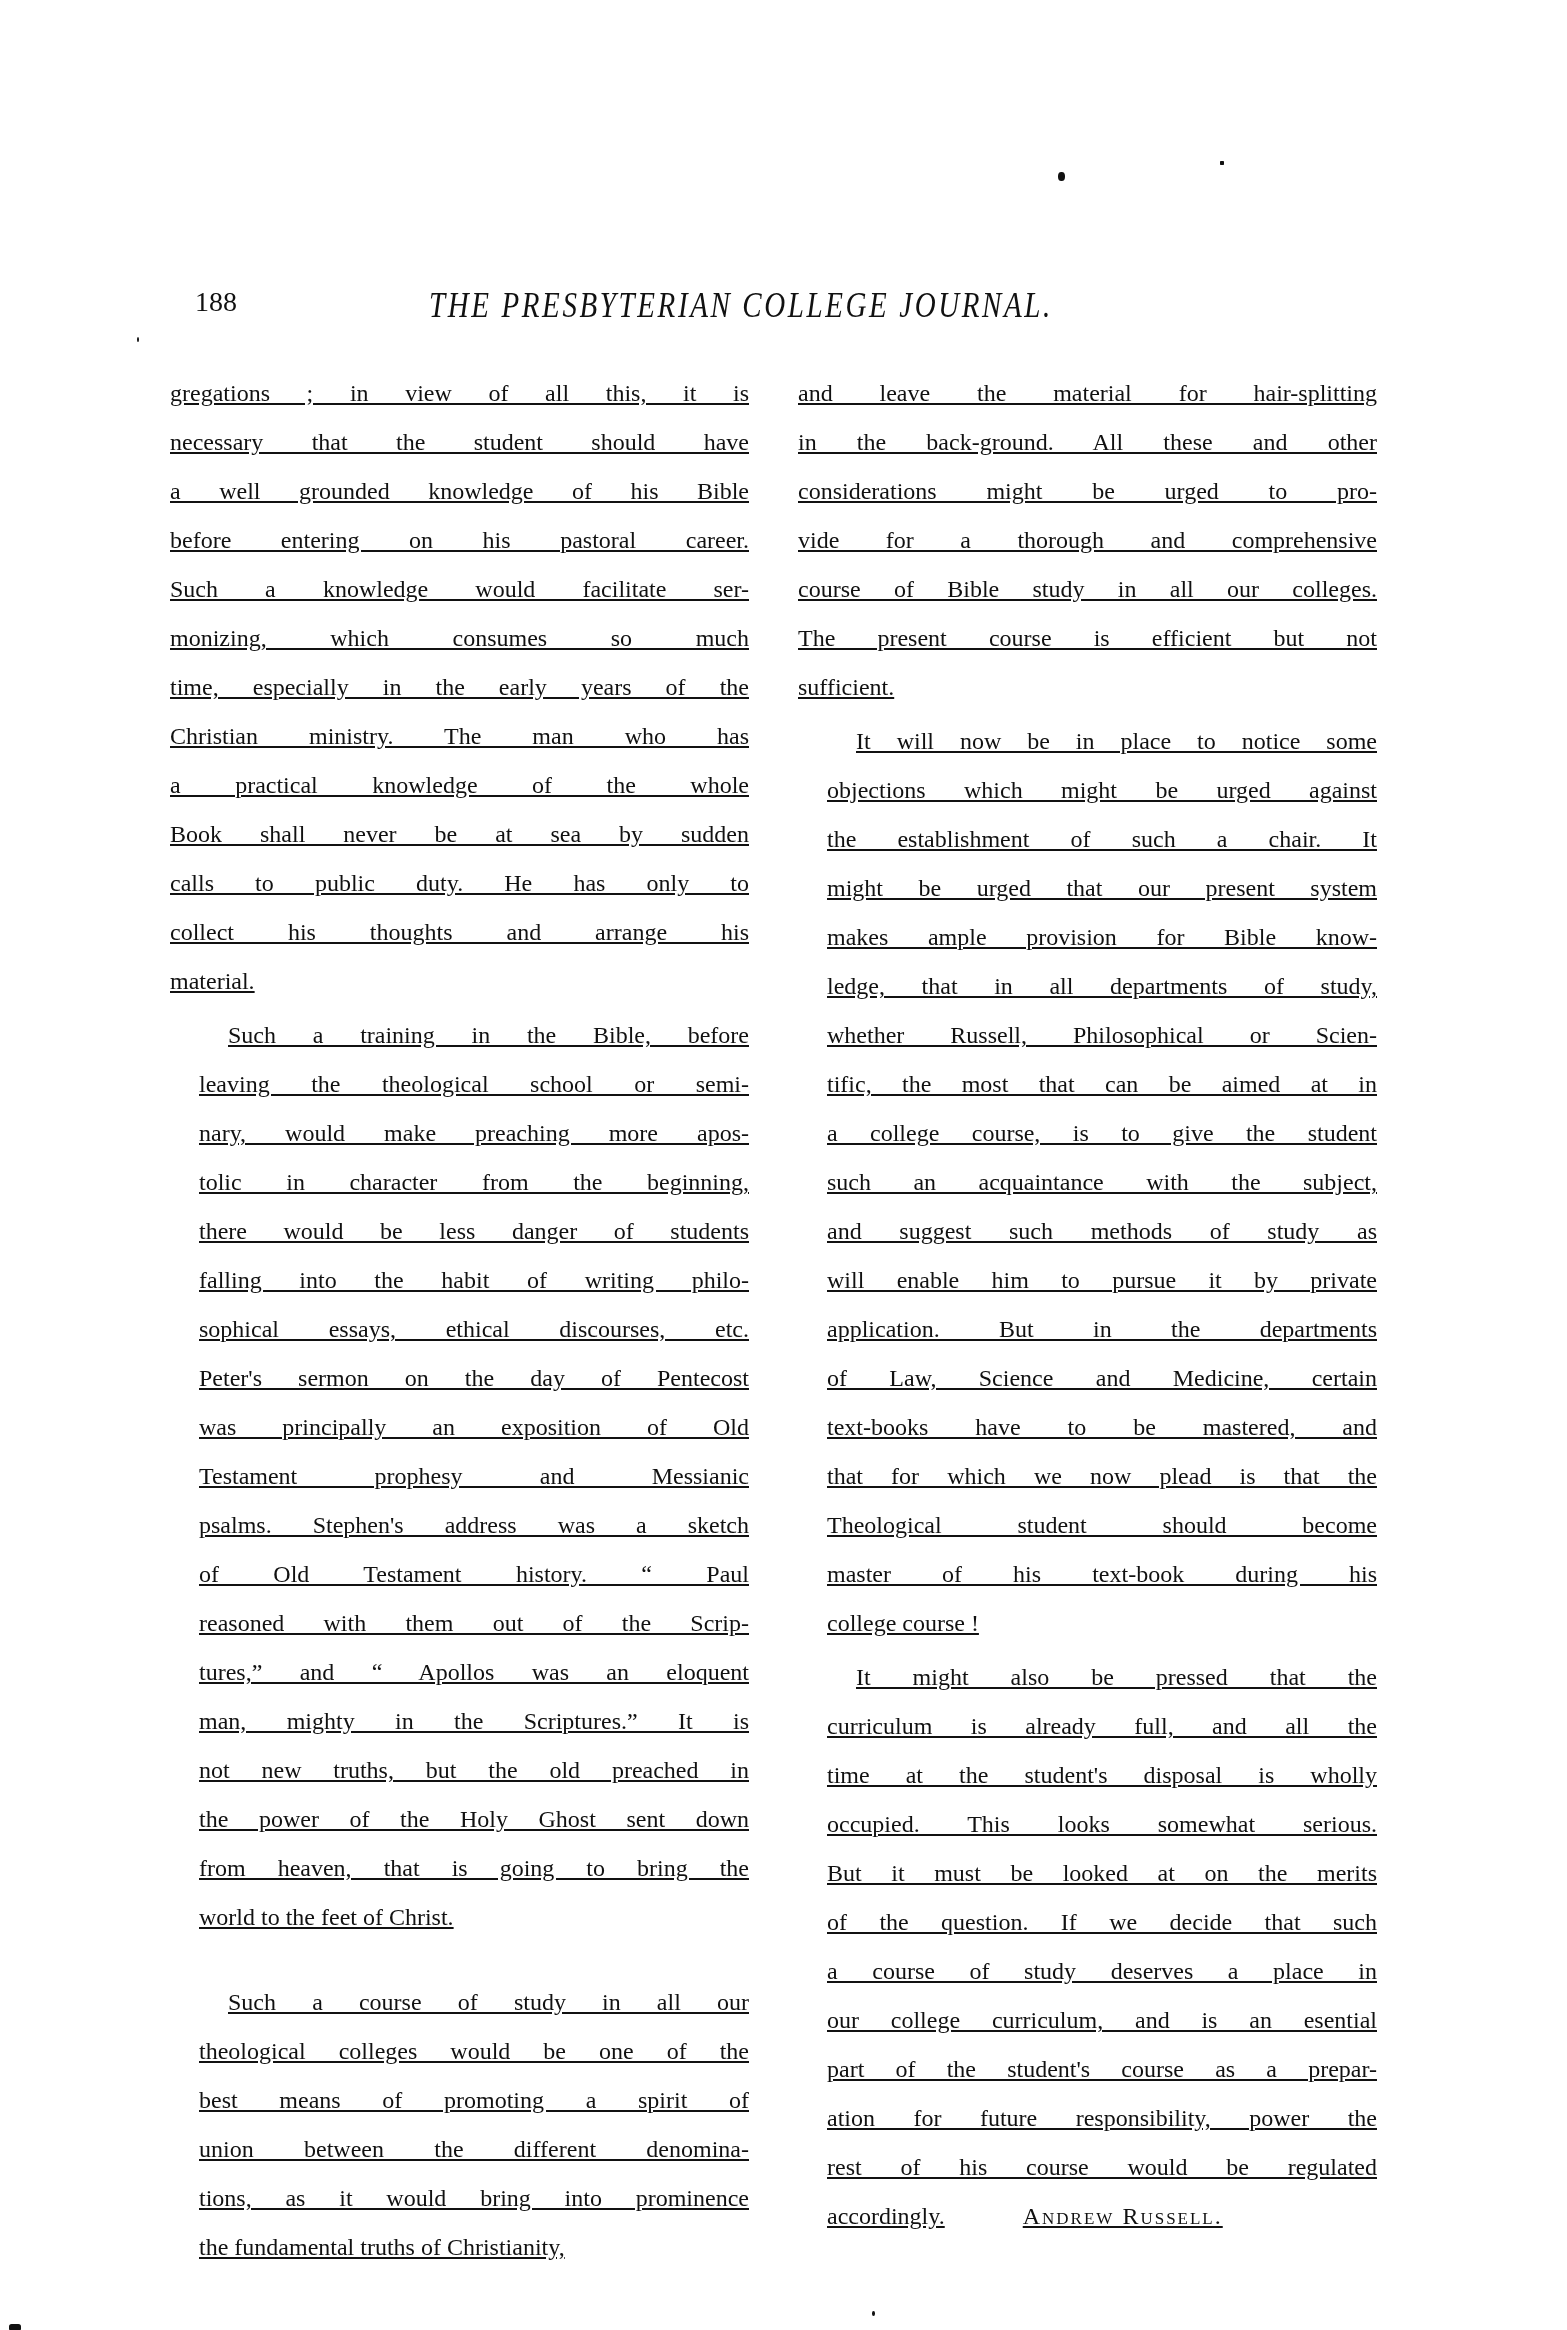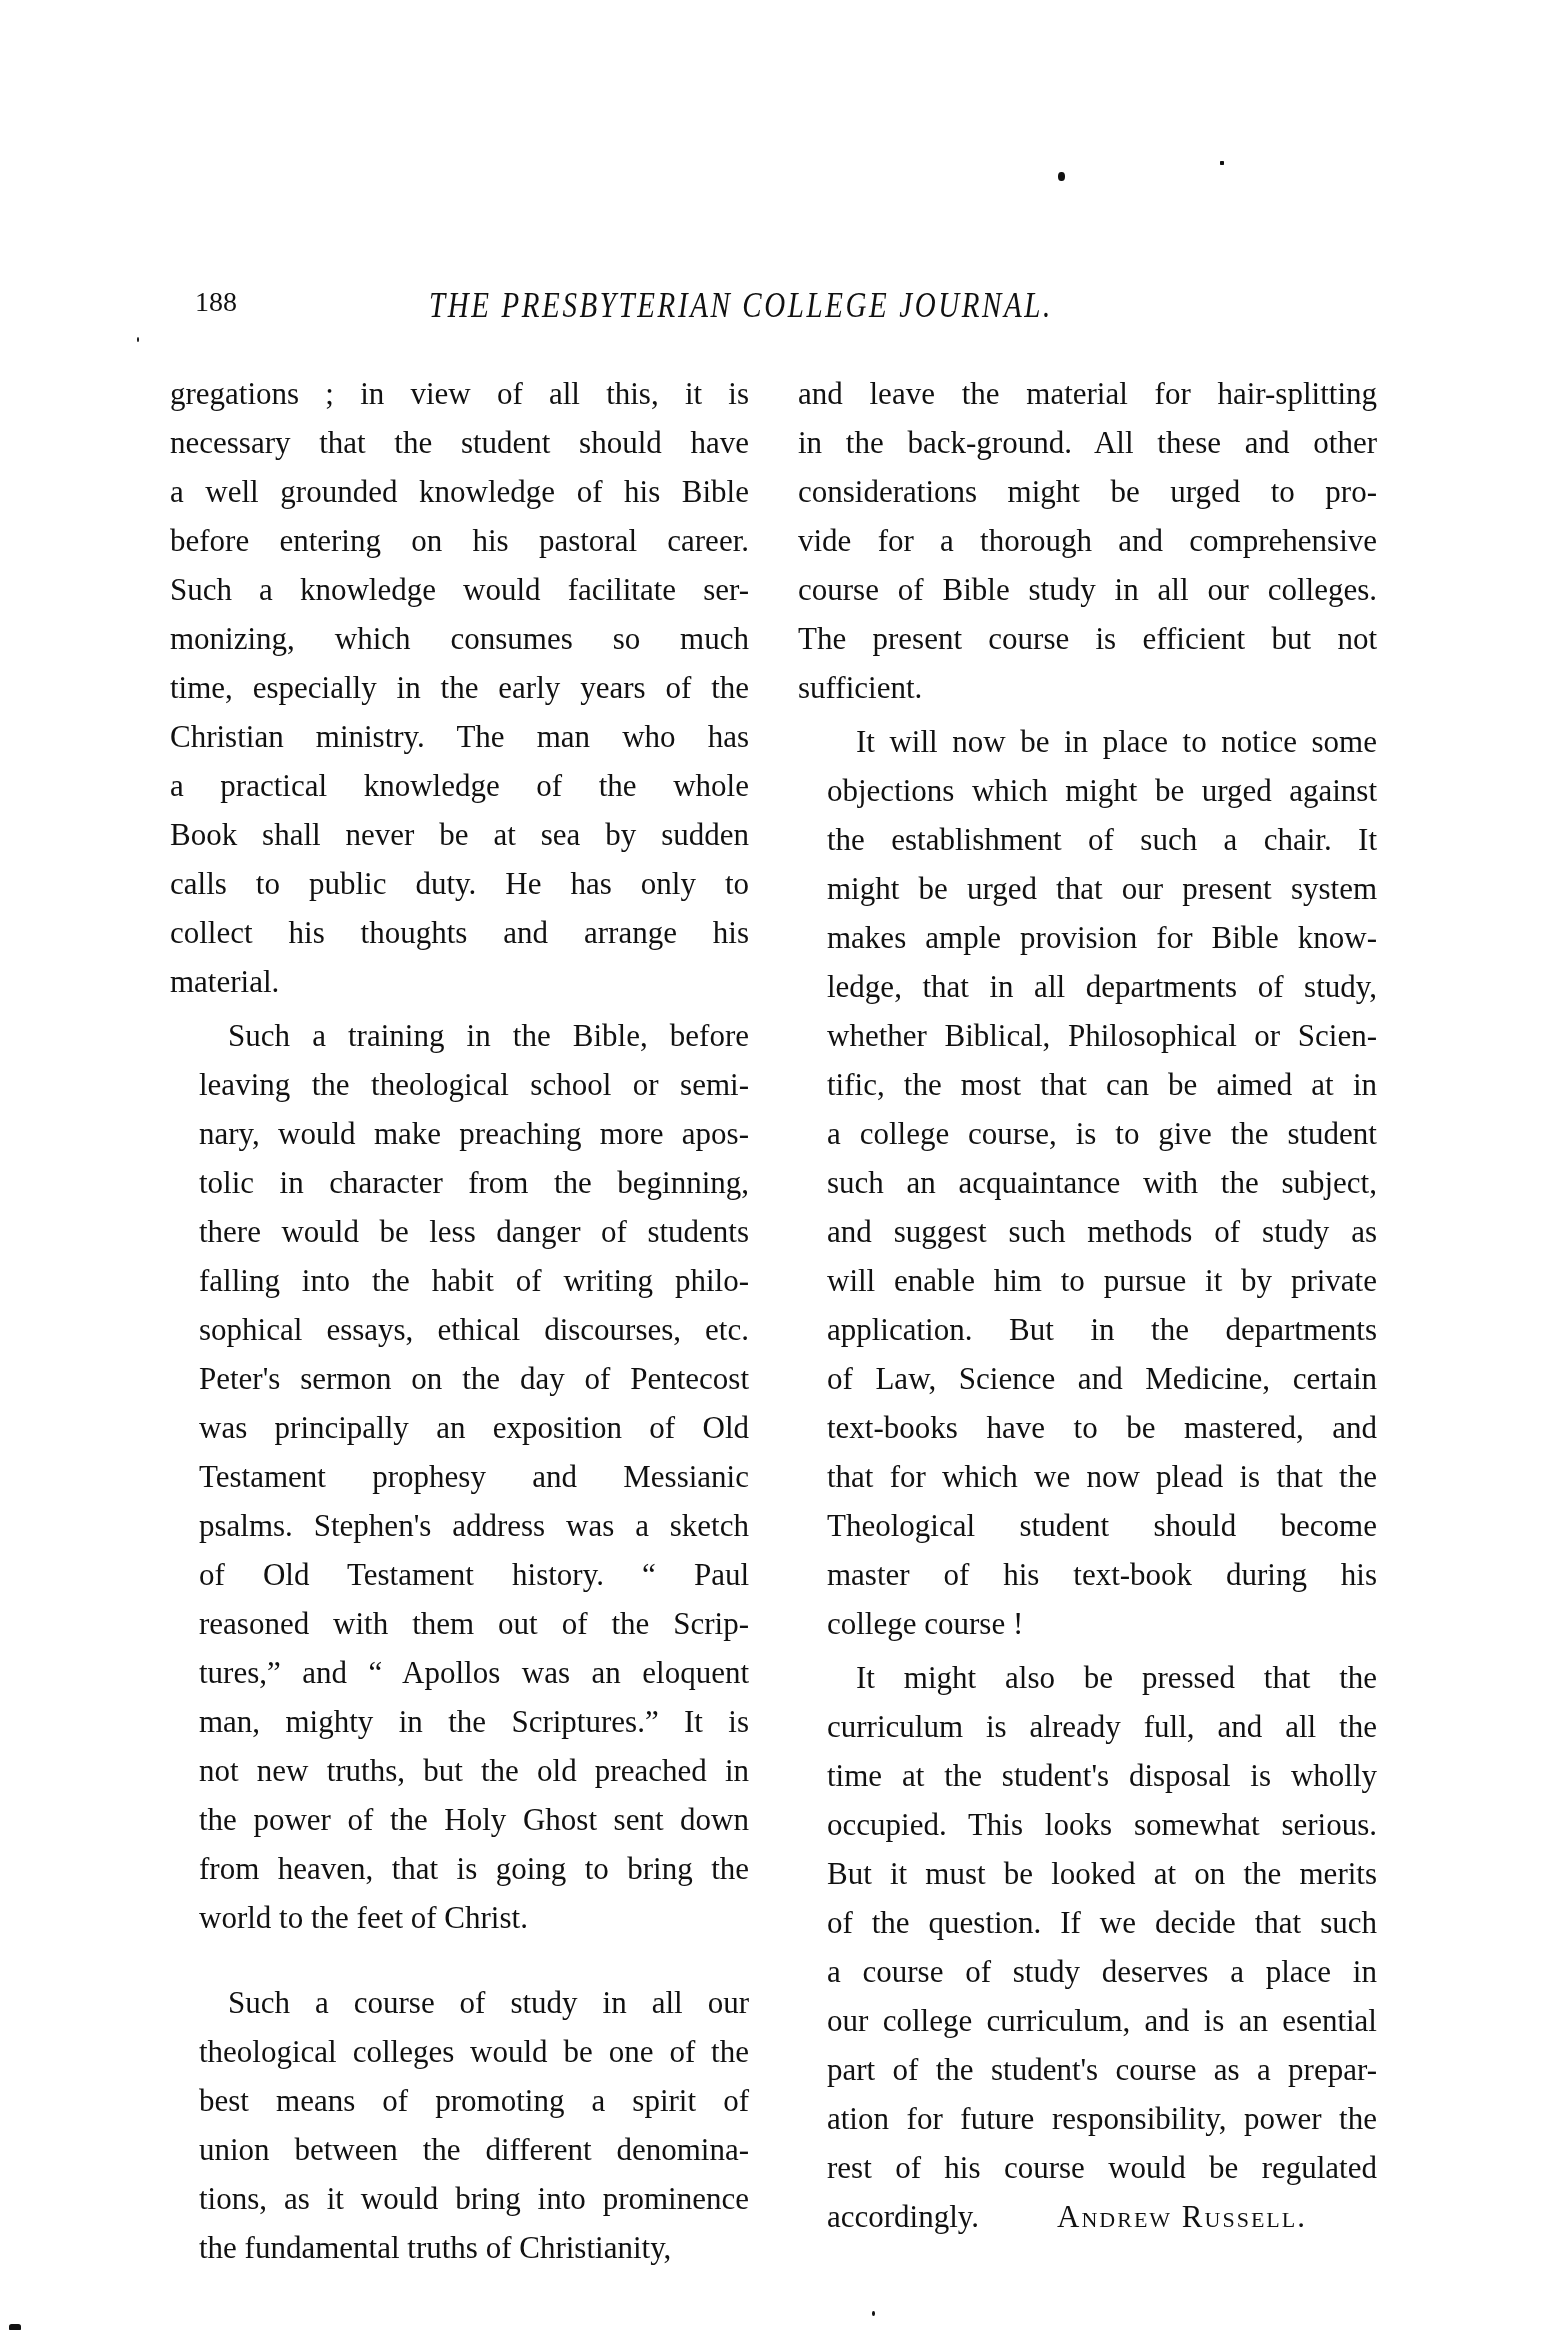--- a/index.html
+++ b/index.html
@@ -1,19 +1,19 @@
 <!DOCTYPE html>
 <html style="font-size:10.4px"><head>
 <meta charset="utf-8">
 <style>
   html, body { margin: 0; padding: 0; background: #ffffff; }
   body { width: 1567px; height: 2330px; position: relative; overflow: hidden; color: #111111; font-family: "Liberation Serif", "DejaVu Serif", serif; }
   .page-number { position: absolute; left: 195px; top: 286px; font-size: 28px; }
   .running-title { position: absolute; left: 429px; top: 286px; font-size: 29px; font-style: italic; letter-spacing: 2.6px; text-transform: uppercase; transform: scaleY(1.2); transform-origin: left top; }
-  .column { position: absolute; top: 369px; width: 579px; font-size: 31px; line-height: 49px; text-align: justify; }
+  .column { position: absolute; top: 369px; width: 579px; font-size: 24px; line-height: 49px; text-align: justify; text-decoration: underline; }
   .col-left { left: 170px; }
   .col-right { left: 798px; }
   .para { margin: 0 0 5.2px 0; text-indent: 0; }
   .para.indent { text-indent: 29px; }
   .line { display: block; text-align: justify; text-align-last: justify; white-space: nowrap; height: 49px; overflow: visible; }
   .line.last { text-align-last: left; }
   .signature { font-variant: small-caps; letter-spacing: 2px; margin-left: 78px; }
   .speck { position: absolute; background: #111; border-radius: 50%; }
 </style>
 </head>
@@ -85,21 +85,21 @@
         <span class="line">The present course is efficient but not</span>
         <span class="line last">sufficient.</span>
       </div>
       <div class="para indent">
         <span class="line" style="padding-left: 29px;">It will now be in place to notice some</span>
         <span class="line">objections which might be urged against</span>
         <span class="line">the establishment of such a chair. It</span>
         <span class="line">might be urged that our present system</span>
         <span class="line">makes ample provision for Bible know-</span>
         <span class="line">ledge, that in all departments of study,</span>
-        <span class="line">whether Biblical, Philosophical or Scien-</span>
+        <span class="line">whether Russell, Philosophical or Scien-</span>
         <span class="line">tific, the most that can be aimed at in</span>
         <span class="line">a college course, is to give the student</span>
         <span class="line">such an acquaintance with the subject,</span>
         <span class="line">and suggest such methods of study as</span>
         <span class="line">will enable him to pursue it by private</span>
         <span class="line">application. But in the departments</span>
         <span class="line">of Law, Science and Medicine, certain</span>
         <span class="line">text-books have to be mastered, and</span>
         <span class="line">that for which we now plead is that the</span>
         <span class="line">Theological student should become</span>

